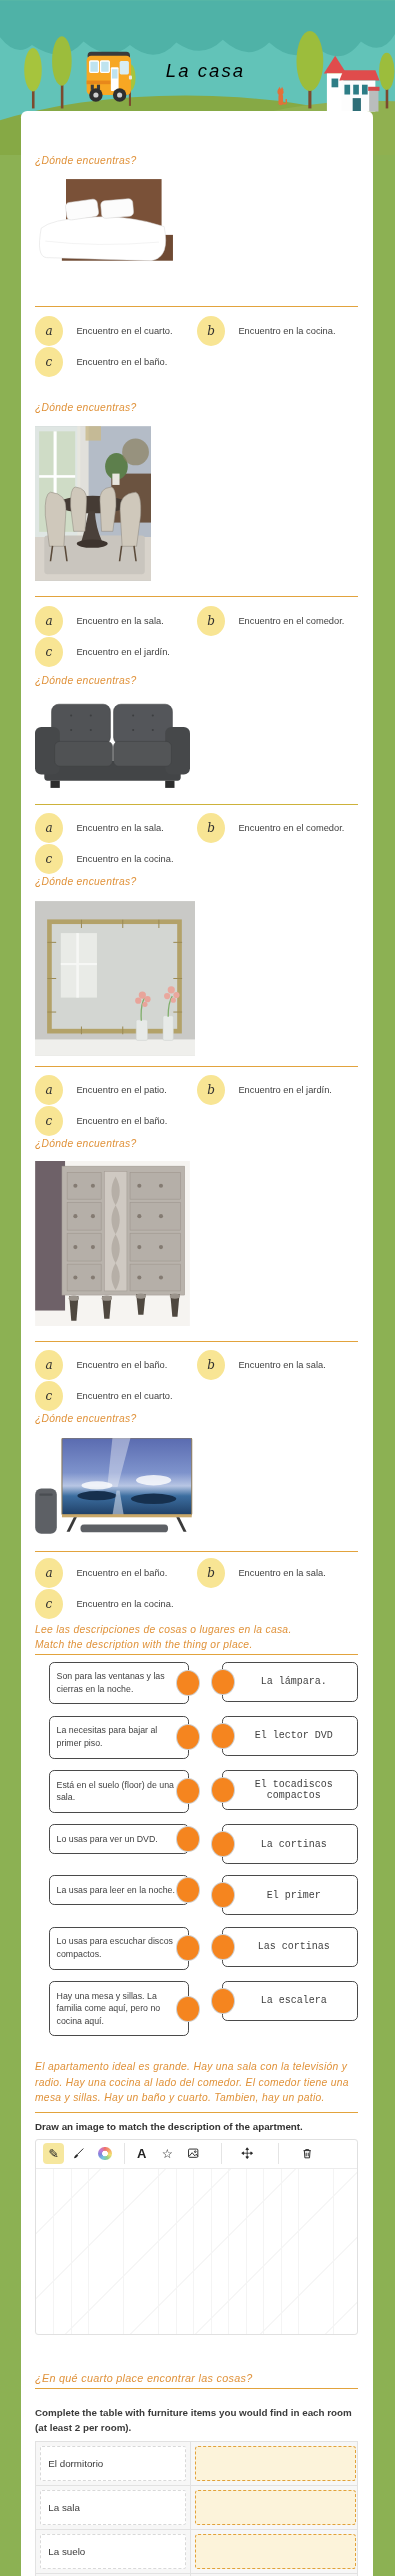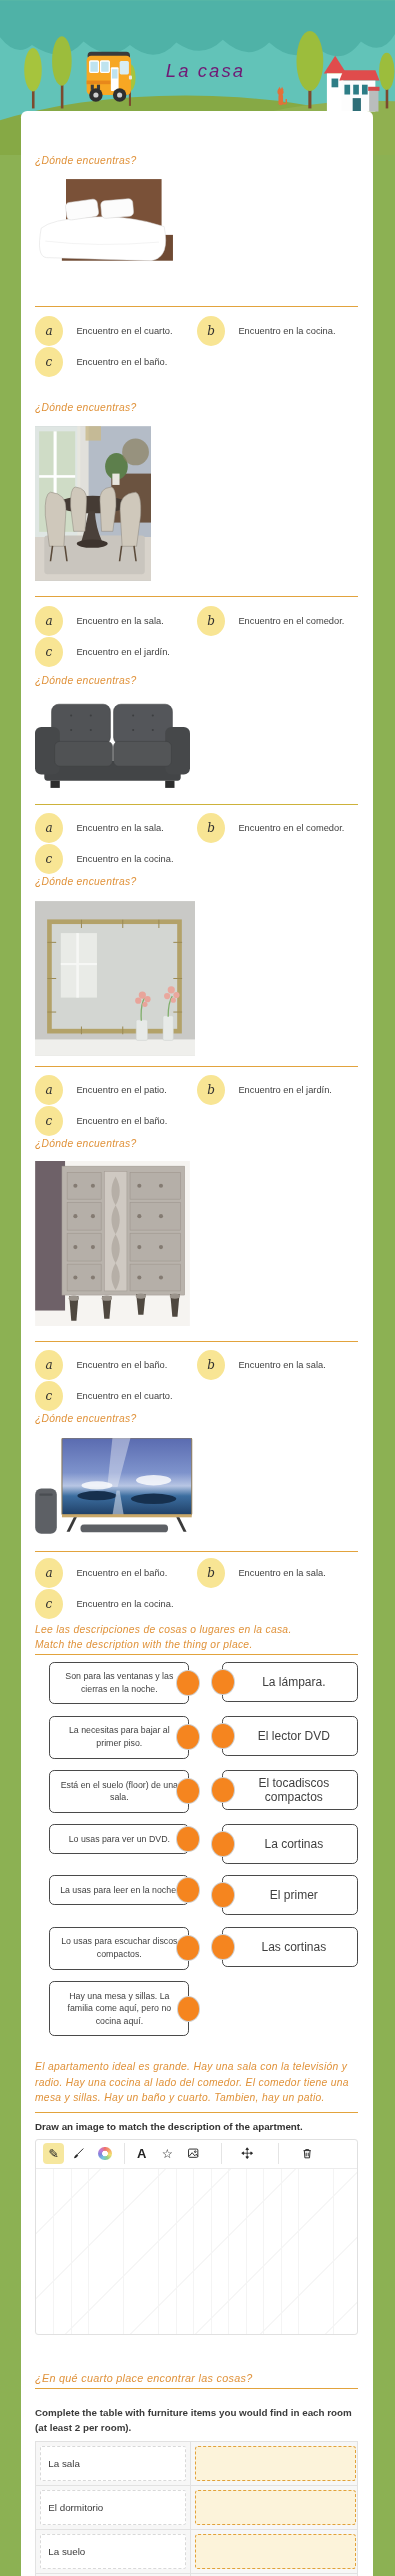--- a/index.html
+++ b/index.html
@@ -3,21 +3,21 @@
 <meta charset="utf-8">
 <style>
   * { box-sizing: border-box; margin: 0; padding: 0; }
   body { font-family: "Liberation Sans", sans-serif; background: #8cb153; }
   .page { position: relative; width: 396px; height: 3210px; background: #8cb153; overflow: hidden; margin: 0 auto; }
 
   
   .scene { position: absolute; top: 0; left: 0; width: 396px; height: 155px; z-index: 1; }
   .scene svg { display: block; }
   .title { position: absolute; top: 60px; left: 149px; width: 113px; text-align: center;
-           font-size: 18.5px; letter-spacing: 2.1px; color: #701a75; font-style: italic; }
+           font-size: 18.5px; letter-spacing: 2.1px; color: #000000; font-style: italic; }
 
   
   .card { position: relative; z-index: 2; width: 352px; margin: 111px 23px 0 20.6px; background: #ffffff;
           border-radius: 6.2px; padding: 0 14.4px 13.4px 14.4px; }
 
   .q-heading, .hw { color: #e0923a; font-style: italic; font-size: 10.3px; letter-spacing: 0.3px; }
   .q-heading { margin-top: 0; }
   .divider { height: 1px; background: #e2a33d; border: none; }
 
   
@@ -27,24 +27,24 @@
   .opt { display: flex; align-items: center; }
   .opt-a, .opt-c { width: 162px; }
   .badge { width: 28px; height: 30px; border-radius: 50%; background: #f8e594; flex: 0 0 28px;
            display: flex; align-items: center; justify-content: center;
            font-family: "DejaVu Serif", serif; font-style: italic; font-size: 12px; color: #2f2f2f; }
   .opt-text { margin-left: 13.4px; font-size: 9.3px; color: #3f3f3f; }
 
   
   .m-row { display: flex; align-items: flex-start; margin-bottom: 11.3px; }
   .m-left { width: 140px; margin-left: 14.4px; position: relative; border: 0.8px solid #4a4a4a; border-radius: 5.2px;
-            background: #fff; padding: 7.7px 6.2px; text-align: center; font-size: 8.8px; line-height: 1.45; color: #3f3f3f; }
+            background: #fff; padding: 7.7px 6.2px; text-align: left; font-size: 8.8px; line-height: 1.45; color: #3f3f3f; }
   .m-right { width: 136px; margin-left: 33px; position: relative; border: 0.8px solid #4a4a4a; border-radius: 5.2px;
              background: #fff; min-height: 40px; display: flex; align-items: center; justify-content: center;
-             text-align: center; font-size: 12px; color: #3f3f3f; padding: 5.2px 7.2px 5.2px 14.4px; }
+             text-align: center; font-size: 10px; color: #3f3f3f; padding: 5.2px 7.2px 5.2px 14.4px; font-family: Liberation Mono, monospace; }
   .dot { position: absolute; width: 21.6px; height: 24px; border-radius: 50%; background: #f5851f;
          box-shadow: 0 0 0 1px #cfcfcf; }
   .dot-l { left: -10.8px; top: 50%; margin-top: -12px; }
   .dot-r { right: -10.8px; top: 50%; margin-top: -12px; }
 
   
   .apt-p { font-size: 10.3px; line-height: 15.5px; }
   .draw-label { font-size: 9.8px; font-weight: bold; color: #333; }
   .canvas { border: 0.5px solid #e0e0e0; border-radius: 3.1px; overflow: hidden; background: #fff; }
   .toolbar { display: flex; align-items: center; height: 29px; padding: 0 7.2px; border-bottom: 0.5px solid #ececec; }
@@ -507,20 +507,24 @@
       </div>
       <div class="m-row">
         <div class="m-left"><span>Lo usas para escuchar discos compactos.</span><span class="dot dot-r"></span></div>
         <div class="m-right">
             <span class="dot dot-l"></span>
             <span>Las cortinas</span>
           </div>
       </div>
       <div class="m-row">
         <div class="m-left"><span>Hay una mesa y sillas. La familia come aquí, pero no cocina aquí.</span><span class="dot dot-r"></span></div>
+        <div class="m-right">
+            <span class="dot dot-l"></span>
+            <span>La escalera</span>
+          </div>
       </div>
     </div>
 
     <div style="margin-top:23px">
       <div class="hw apt-p">El apartamento ideal es grande. Hay una sala con la televisión y radio. Hay una cocina al lado del comedor. El comedor tiene una mesa y sillas. Hay un baño y cuarto. Tambien, hay un patio.</div>
       <hr class="divider" style="margin-top:6.2px">
       <div class="draw-label" style="margin-top:8.2px">Draw an image to match the description of the apartment.</div>
 
       <div class="canvas" style="margin-top:6.2px">
         <div class="toolbar">
@@ -577,29 +581,29 @@
     </div>
 
     <div>
       <div class="hw" style="margin-top:37px;font-size:10.8px">¿En qué cuarto place encontrar las cosas?</div>
       <hr class="divider" style="margin-top:4.1px">
       <div class="instr" style="margin-top:16px">Complete the table with furniture items you would find in each room (at least 2 per room).</div>
 
       <div class="rtable" style="margin-top:5.2px">
         <div class="rrow">
           <div class="rcell-l">
-              <div class="rbox-l">La sala</div>
+              <div class="rbox-l">El dormitorio</div>
             </div>
           <div class="rcell-r">
               <div class="rbox-r"></div>
             </div>
         </div>
         <div class="rrow">
           <div class="rcell-l">
-              <div class="rbox-l">El dormitorio</div>
+              <div class="rbox-l">La sala</div>
             </div>
           <div class="rcell-r">
               <div class="rbox-r"></div>
             </div>
         </div>
         <div class="rrow">
           <div class="rcell-l">
               <div class="rbox-l">La suelo</div>
             </div>
           <div class="rcell-r">

